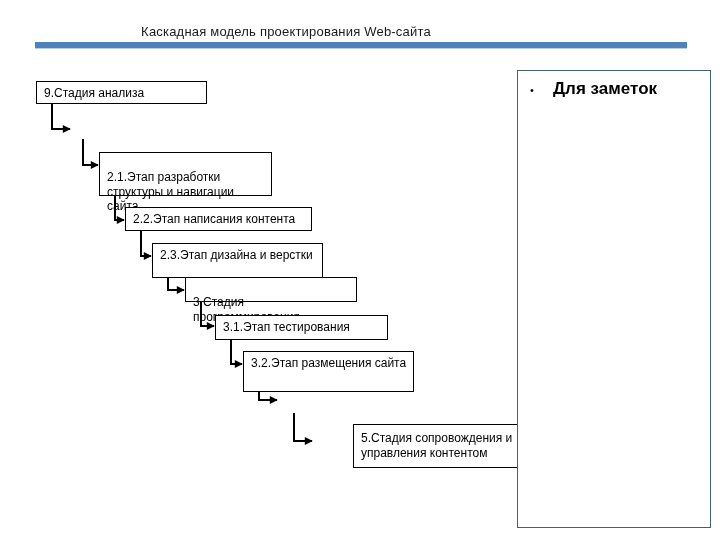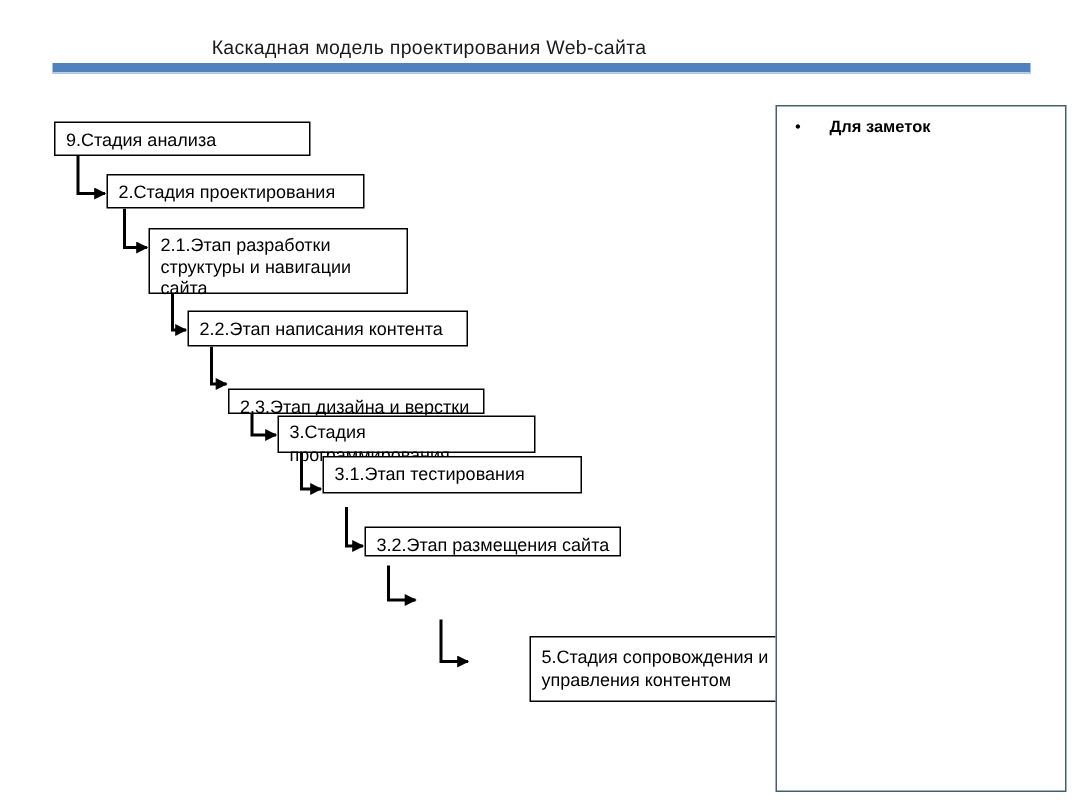--- a/index.html
+++ b/index.html
@@ -39,21 +39,21 @@
     box-sizing: border-box;
     background: #ffffff;
     border: 1px solid #000000;
     font-size: 12px;
     line-height: 14.5px;
     color: #000000;
     padding: 4px 4px 0 7px;
     white-space: pre-line;
     overflow: visible;
   }
-  .node.tight { padding-top: 3px; }
+  .node.tight { padding-top: 17px; }
   .arrow-layer {
     position: absolute;
     left: 0;
     top: 0;
     width: 720px;
     height: 540px;
     pointer-events: none;
   }
   .notes-panel {
     position: absolute;
@@ -70,21 +70,21 @@
     align-items: baseline;
     padding: 8px 4px 0 12px;
   }
   .notes-bullet {
     font-size: 11px;
     color: #000000;
     width: 23px;
     flex: 0 0 23px;
   }
   .notes-label {
-    font-size: 11px;
+    font-size: 17px;
     font-weight: bold;
     color: #000000;
   }
 </style>
 </head>
 <body>
 
 <div class="slide">
 
   <div class="slide-title">Каскадная модель проектирования Web-сайта</div>
@@ -105,36 +105,35 @@
       <polyline points="168,266 168,290 184,290" marker-end="url(#ah)"></polyline>
       <polyline points="201,302 201,326 214,326" marker-end="url(#ah)"></polyline>
       <polyline points="231,338 231,364 242,364" marker-end="url(#ah)"></polyline>
       <polyline points="259,377 259,400 277,400" marker-end="url(#ah)"></polyline>
       <polyline points="294,413 294,441 312,441" marker-end="url(#ah)"></polyline>
     </g>
   </svg>
 
   <div class="node" style="left:36px;  top:81px;  width:171px; height:23px;">9.Стадия анализа</div>
 
-  <div class="node" style="left:71px;  top:116px; width:172px; height:23px;">2.Стадия проектирования</div>
 
   <div class="node tight" style="left:99px;  top:152px; width:173px; height:44px;">2.1.Этап разработки
 структуры и навигации
 сайта</div>
 
   <div class="node" style="left:125px; top:207px; width:187px; height:24px;">2.2.Этап написания контента</div>
 
-  <div class="node" style="left:152px; top:259px; width:171px; height:17px;">2.3.Этап дизайна и верстки</div>
+  <div class="node" style="left:152px; top:243px; width:171px; height:35px;">2.3.Этап дизайна и верстки</div>
 
   <div class="node tight" style="left:185px; top:277px; width:172px; height:25px;">3.Стадия
 программирования</div>
 
-  <div class="node" style="left:215px; top:304px; width:173px; height:25px;">3.1.Этап тестирования</div>
+  <div class="node" style="left:215px; top:315px; width:173px; height:25px;">3.1.Этап тестирования</div>
 
-  <div class="node" style="left:243px; top:351px; width:171px; height:20px;">3.2.Этап размещения сайта</div>
+  <div class="node" style="left:243px; top:351px; width:171px; height:41px;">3.2.Этап размещения сайта</div>
 
 
   <div class="node" style="left:313px; top:424px; width:173px; height:44px; padding-top:6px;margin-left:40px;">5.Стадия сопровождения  и
 управления контентом</div>
 
   <div class="notes-panel">
     <div class="notes-row">
       <span class="notes-bullet">•</span>
       <span class="notes-label">Для заметок</span>
     </div>

